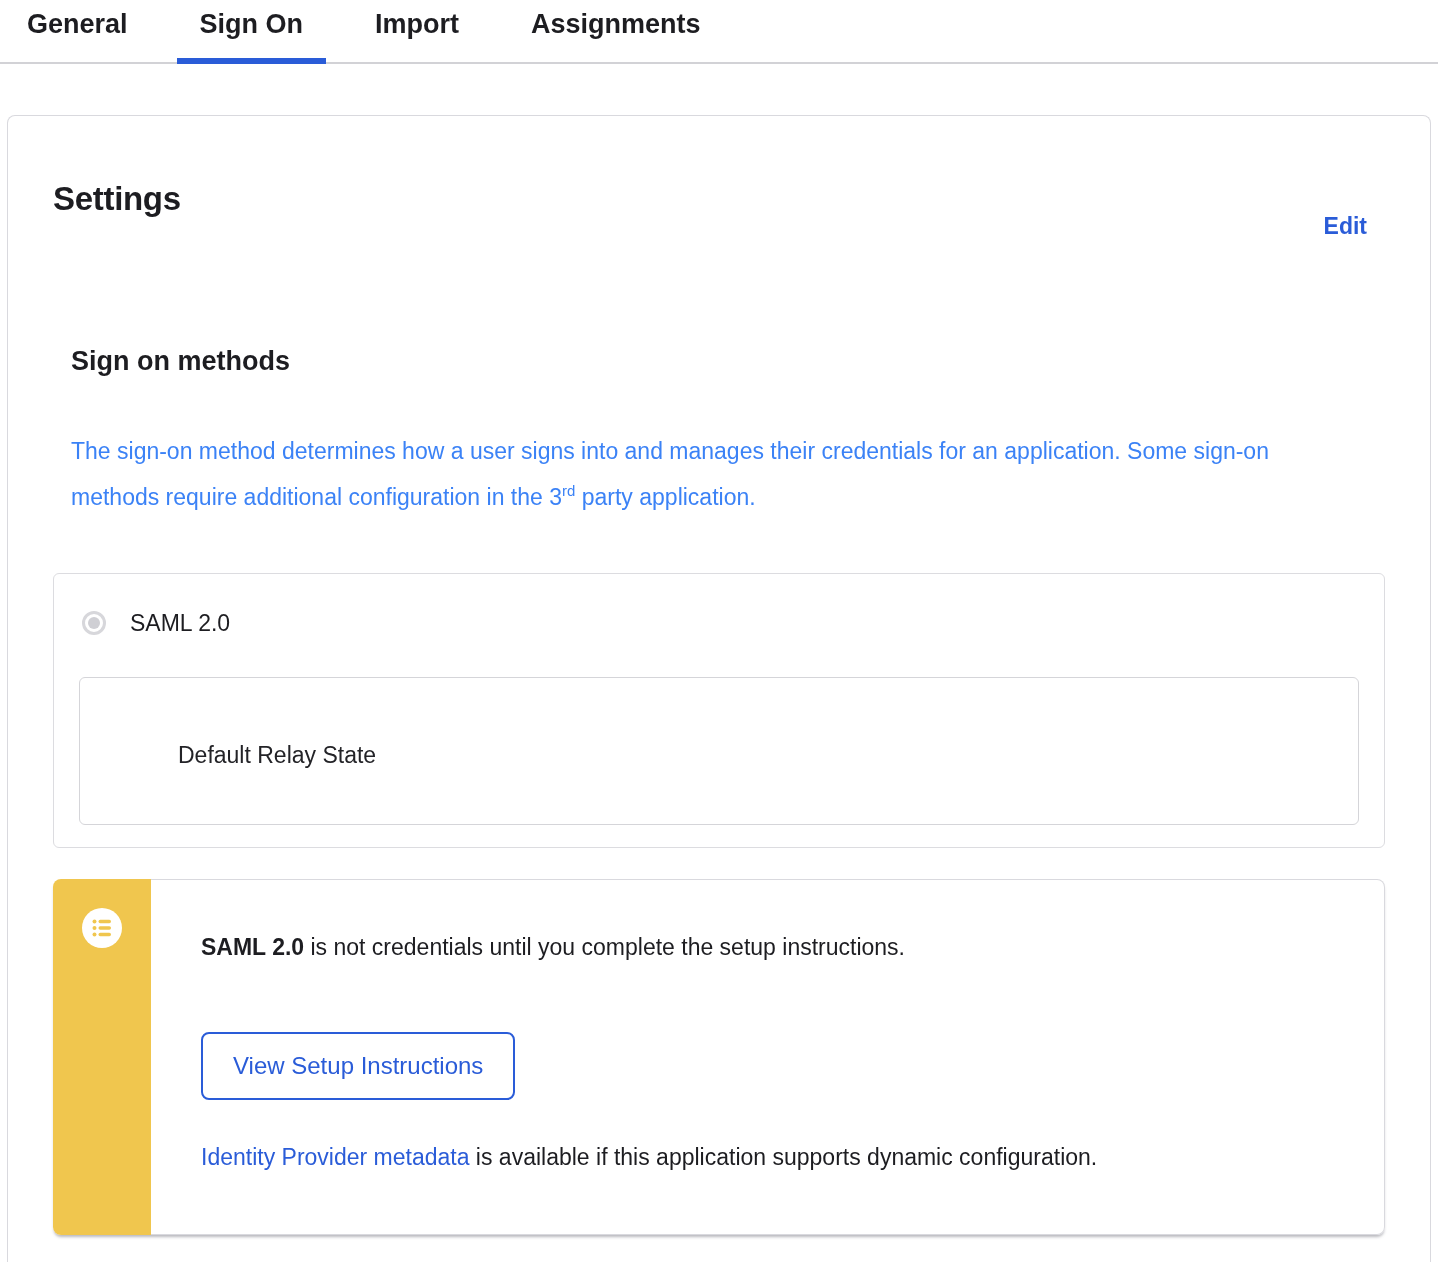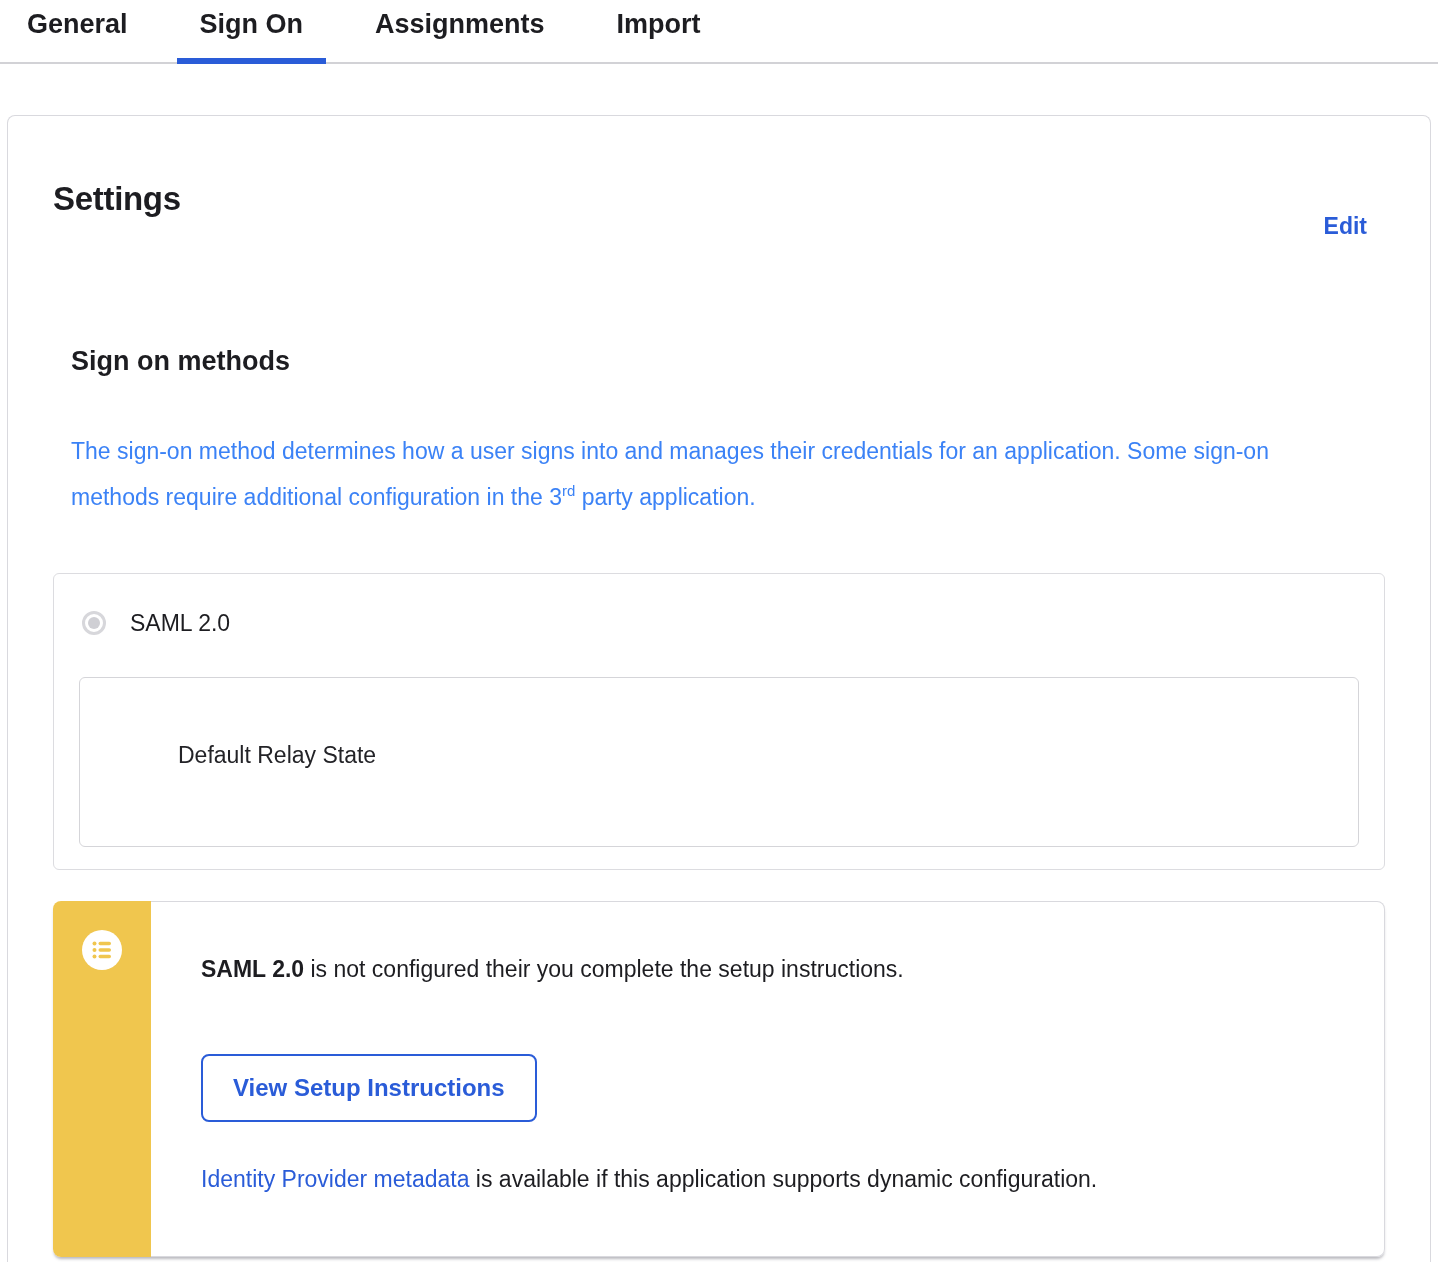--- a/index.html
+++ b/index.html
@@ -61,21 +61,21 @@
   .method-radio-row { display:flex; align-items:center; gap:24px; padding:36px 0 0 28px; }
   .radio {
     width:24px; height:24px; border-radius:50%;
     border:3px solid #d7d7db; background:#fff; position:relative; flex:0 0 auto;
   }
   .radio::after {
     content:""; position:absolute; inset:3px; border-radius:50%; background:#cfcfd4;
   }
   .radio-label { font-size:23px; color:#1d1d21; }
   .relay-panel {
-    margin:40px 25px 22px 25px; height:170px;
+    margin:40px 25px 22px 25px; height:148px;
     border:1px solid #d5d5d9; border-radius:6px;
     padding:64px 0 0 98px;
     font-size:23px; color:#232327;
   }
 
   
   .callout {
     display:flex; margin-top:31px;
     border-radius:8px;
     box-shadow:0 3px 3px -1px rgba(100,100,110,0.45);
@@ -92,33 +92,33 @@
     flex:1; background:#fff;
     border:1px solid #d9d9de; border-left:none;
     border-radius:0 8px 8px 0;
     padding:31px 40px 40px 50px;
   }
   .callout-msg { font-size:23px; color:#1d1d21; }
   .msg-bold { font-weight:bold; }
   .setup-btn {
     margin-top:48px; display:inline-block;
     background:#fff; border:2px solid var(--accent-blue); border-radius:8px;
-    color:var(--accent-blue); font-size:24px; font-weight:bold;
+    color:var(--accent-blue); font-size:24px; font-weight:normal;
     padding:20px 30px; cursor:pointer; font-family:inherit; line-height:1;
   }
   .metadata-line { margin-top:44px; font-size:23px; color:#1d1d21; }
 </style>
 </head>
 <body>
 
 <nav class="tabbar">
   <div class="tab">General</div>
   <div class="tab active">Sign On</div>
+  <div class="tab">Import</div>
   <div class="tab">Assignments</div>
-  <div class="tab">Import</div>
 </nav>
 
 <section class="card">
 
   <div class="settings-header">
     <h1 class="settings-title">Settings</h1>
     <a class="edit-link">Edit</a>
   </div>
 
   <div class="section">
@@ -146,21 +146,21 @@
           <circle cx="12.5" cy="13.5" r="2"></circle>
           <rect x="16.5" y="11.8" width="12.5" height="3.4" rx="1.7"></rect>
           <circle cx="12.5" cy="20" r="2"></circle>
           <rect x="16.5" y="18.3" width="12.5" height="3.4" rx="1.7"></rect>
           <circle cx="12.5" cy="26.5" r="2"></circle>
           <rect x="16.5" y="24.8" width="12.5" height="3.4" rx="1.7"></rect>
         </g>
       </svg>
     </div>
     <div class="callout-body">
-      <p class="callout-msg"><span class="msg-bold">SAML 2.0</span><span> is not configured their you complete the setup instructions.</span></p>
+      <p class="callout-msg"><span class="msg-bold">SAML 2.0</span><span> is not credentials until you complete the setup instructions.</span></p>
 
       <button class="setup-btn">View Setup Instructions</button>
 
       <p class="metadata-line"><a class="link">Identity Provider metadata</a><span> is available if this application supports dynamic configuration.</span></p>
     </div>
   </div>
 
 </section>
 
 </body></html>

